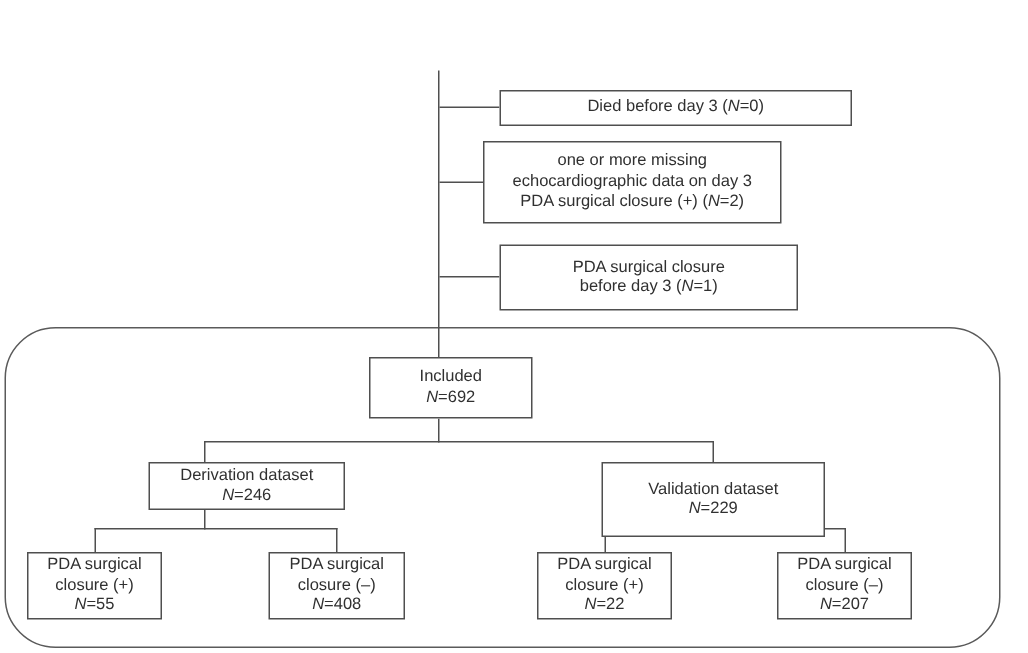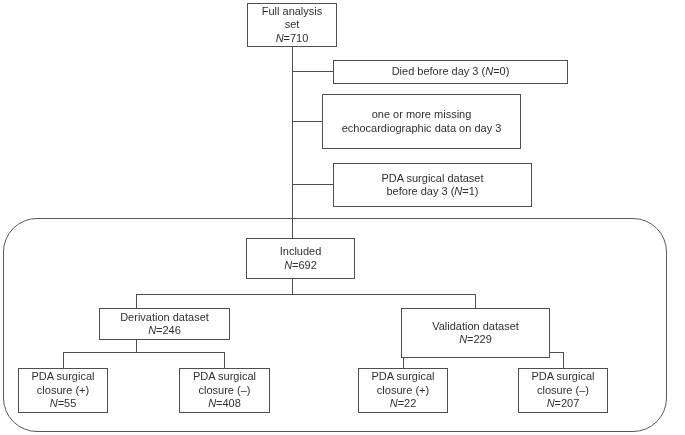--- a/index.html
+++ b/index.html
@@ -62,37 +62,33 @@
   <div class="vline" style="left:136px; top:340px; height:13px;"></div>
   <div class="hline" style="left:63px; top:352px; width:162px;"></div>
   <div class="vline" style="left:63px; top:352px; height:16px;"></div>
   <div class="vline" style="left:224px; top:352px; height:16px;"></div>
 
   <div class="vline" style="left:475px; top:340px; height:13px;"></div>
   <div class="hline" style="left:403px; top:352px; width:161px;"></div>
   <div class="vline" style="left:403px; top:352px; height:16px;"></div>
   <div class="vline" style="left:563px; top:352px; height:16px;"></div>
 
-  <div class="box" style="left:247px; top:3px; width:90px; height:44px;">
-    <div class="line">Full analysis</div>
-    <div class="line">set</div>
-    <div class="line"><i>N</i><span>=710</span></div>
-  </div>
 
   <div class="box" style="left:333px; top:60px; width:235px; height:24px;">
     <div class="line"><span>Died before day 3 (</span><i>N</i><span>=0)</span></div>
   </div>
 
   <div class="box" style="left:322px; top:94px; width:199px; height:55px;">
     <div class="line">one or more missing</div>
     <div class="line">echocardiographic data on day 3</div>
+    <div class="line"><span>PDA surgical closure (+) (</span><i>N</i><span>=2)</span></div>
   </div>
 
   <div class="box" style="left:333px; top:163px; width:199px; height:44px;">
-    <div class="line">PDA surgical dataset</div>
+    <div class="line">PDA surgical closure</div>
     <div class="line"><span>before day 3 (</span><i>N</i><span>=1)</span></div>
   </div>
 
   <div class="box" style="left:246px; top:238px; width:109px; height:41px;">
     <div class="line">Included</div>
     <div class="line"><i>N</i><span>=692</span></div>
   </div>
 
   <div class="box" style="left:62px; top:308px; width:131px; height:32px;margin-left:37px;">
     <div class="line">Derivation dataset</div>

